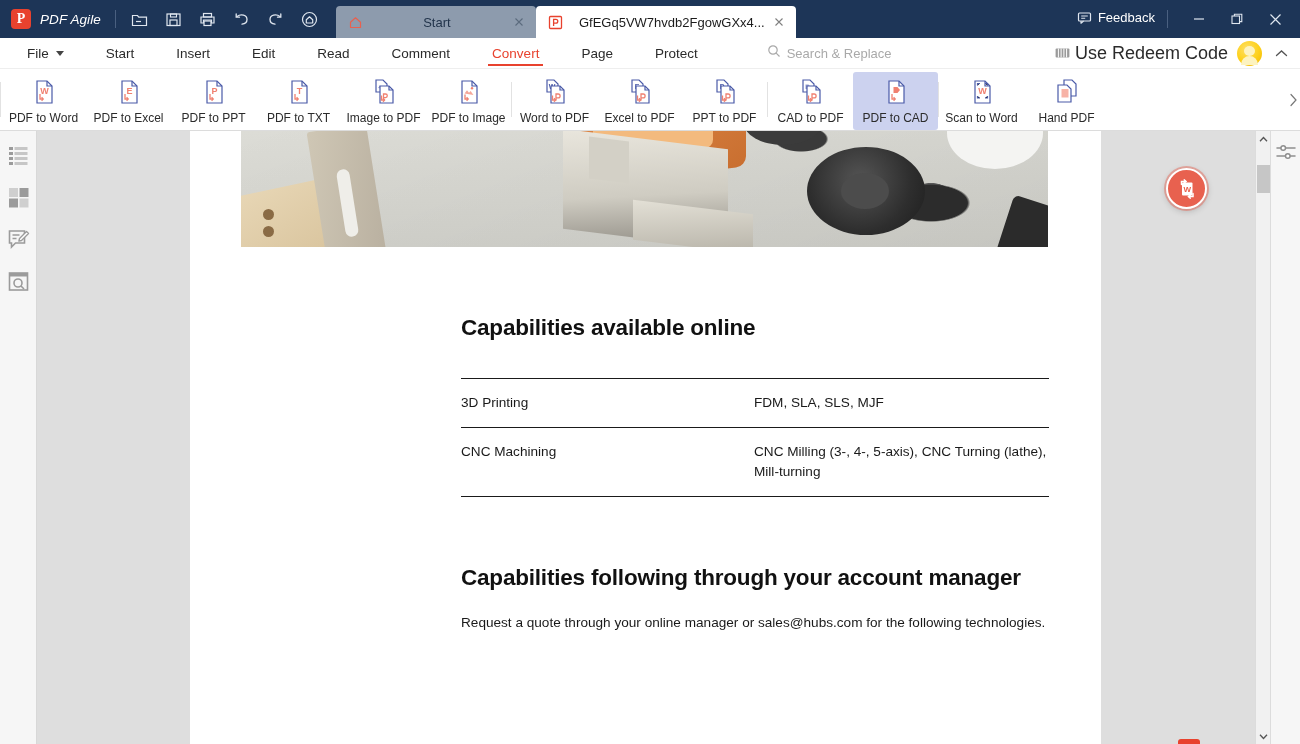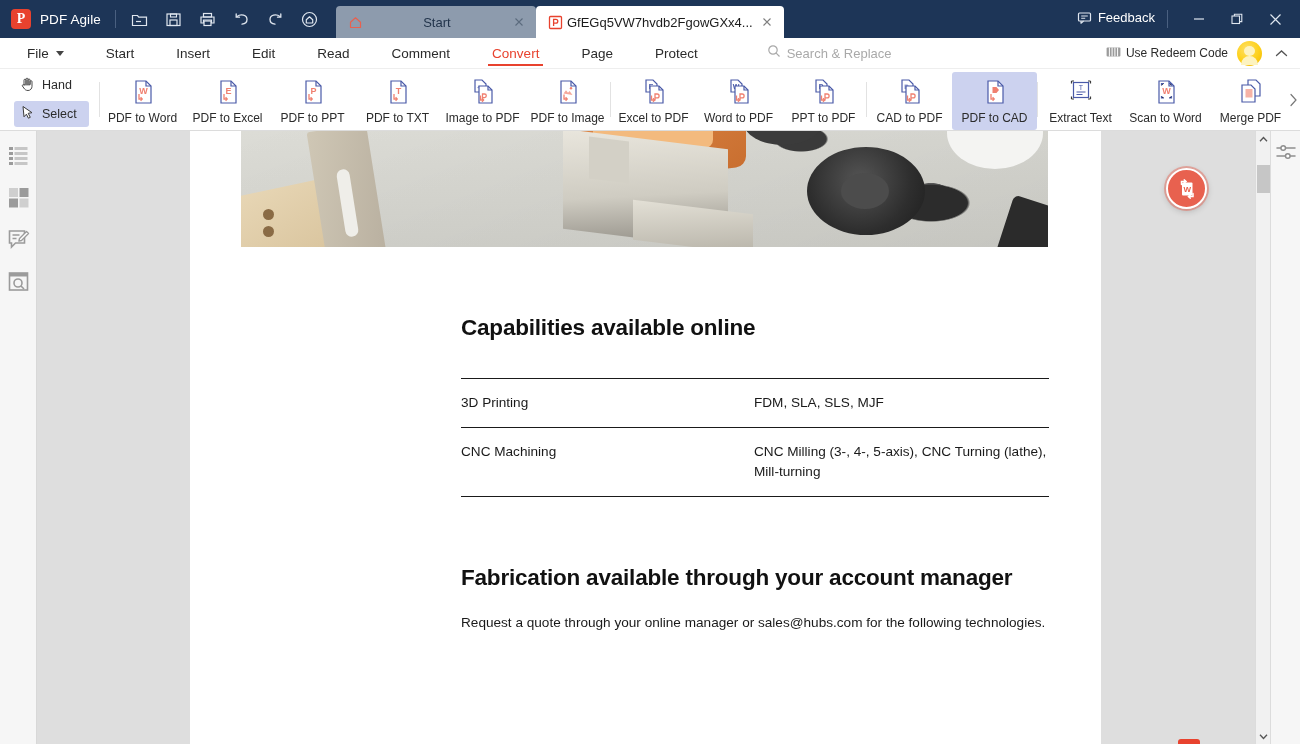--- a/index.html
+++ b/index.html
@@ -15,42 +15,42 @@
   .titlebar {
     height: 38px; background: #1d3557; display: flex; align-items: flex-end;
     position: relative; flex: none;
   }
   .tb-left { display: flex; align-items: center; height: 38px; padding-left: 11px; }
   .logo-box {
     width: 20px; height: 20px; border-radius: 4px; background: #e8422e;
     color: #fff; font-size: 14px; font-weight: bold; display: flex;
     align-items: center; justify-content: center; font-family: "Liberation Serif", serif;
   }
-  .app-name { color: #fff; font-size: 13.5px; margin-left: 9px; letter-spacing: .1px; }
+  .app-name { color: #fff; font-size: 13.5px; margin-left: 9px; letter-spacing: .1px; font-style: italic; }
   .tb-div { width: 1px; height: 18px; background: #4a6080; margin: 0 14px; }
   .tb-icons { display: flex; align-items: center; gap: 14px; }
   .tb-ico { width: 20px; height: 20px; display: flex; align-items: center; justify-content: center; cursor: pointer; }
   .tb-ico svg { display: block; }
 
   
   .tabs { display: flex; align-items: flex-end; height: 38px; margin-left: 16px; }
   .tab {
     height: 32px; display: flex; align-items: center; padding: 0 9px 0 12px;
     border-radius: 4px 4px 0 0; cursor: pointer; position: relative;
     min-width: 200px;
   }
   .tab.inactive { background: #8d9bad; }
   .tab.active { background: #ffffff; }
   .tab-ico { width: 15px; height: 15px; flex: none; display:flex; align-items:center; justify-content:center;}
   .tab-title {
     flex: 1; font-size: 13px; text-align: center; white-space: nowrap;
     overflow: hidden; text-overflow: ellipsis; padding: 0 6px;
   }
   .tab.inactive .tab-title { color: #22344b; }
-  .tab.active .tab-title { color: #1b1b1b; text-align: left; padding-left: 4px; }
+  .tab.active .tab-title { color: #1b1b1b; text-align: left; padding-left: 16px; }
   .tab-close { width: 16px; height: 16px; flex: none; opacity: .75; cursor: pointer; }
 
   .tb-right { position: absolute; right: 0; top: 0; height: 38px; display: flex; align-items: center; padding-right: 6px; }
   .feedback { color: #fff; font-size: 13px; display: flex; align-items: flex-start; gap: 6px; cursor: pointer; }
   .tb-right .tb-div { margin: 0 12px; }
   .winbtn { width: 38px; height: 38px; display: flex; align-items: center; justify-content: center; cursor: pointer; }
 
   
   .menubar {
     height: 31px; background: #fff; display: flex; align-items: center;
@@ -64,21 +64,21 @@
   .menu-item:first-child { margin-left: 23px; }
   .menu-item.active { color: #e8422e; }
   .menu-item.active::after {
     content: ''; position: absolute; left: 0; right: 0; bottom: 3px; height: 2px; background: #e8422e;
   }
   .caret-dn { width: 0; height: 0; border-left: 4px solid transparent; border-right: 4px solid transparent;
               border-top: 5px solid #444; margin-left: 7px; }
   .search-wrap { display: flex; align-items: center; gap: 6px; margin-left: 48px; cursor: text; }
   .search-ph { font-size: 13px; color: #a9a9a9; }
   .menu-right { position: absolute; right: 8px; display: flex; align-items: center; gap: 9px; }
-  .redeem { font-size: 12px; color: #2b2b2b; display: flex; align-items: center; gap: 5px; cursor: pointer; white-space: nowrap; }
+  .redeem { font-size: 18px; color: #2b2b2b; display: flex; align-items: center; gap: 5px; cursor: pointer; white-space: nowrap; }
   .avatar {
     width: 25px; height: 25px; border-radius: 50%;
     background: radial-gradient(circle at 40% 32%, #ffe066 0%, #fdd018 55%, #f0b400 100%);
     position: relative; cursor: pointer;
   }
   .avatar::before {
     content:''; position:absolute; left:7px; top:5px; width:11px; height:10px; border-radius:50%;
     background:#fdf3c0;
   }
   .avatar::after {
@@ -332,38 +332,20 @@
       <div class="avatar"></div>
       <div class="chev-up">
         <svg width="13" height="9" viewBox="0 0 13 9">
             <path d="M1.5 6.6L6.5 2l5 4.6" fill="none" stroke="#555" stroke-width="1.3" stroke-linecap="round"></path>
           </svg>
       </div>
     </div>
   </div>
 
   <div class="ribbon">
-    <div class="rib-handmode">
-      <div class="hm-btn">
-        <span>
-          <svg width="17" height="17" viewBox="0 0 17 17">
-              <path d="M5 10.5V5.2a1 1 0 012 0v4M7 9.2V4.2a1 1 0 012 0v5M9 9.5V5a1 1 0 012 0v4.5M11 9.8V6.7a1 1 0 012 0v4.6c0 2.3-1.6 4.2-4 4.2-2.1 0-3.2-1-4.1-2.4L3.4 11a1 1 0 011.5-1.2z" fill="none" stroke="#4b4b4b" stroke-width="1"></path>
-            </svg>
-        </span>
-        <span>Hand</span>
-      </div>
-      <div class="hm-btn sel">
-        <span>
-          <svg width="17" height="17" viewBox="0 0 17 17">
-              <path d="M4 2.5l9 6.2-3.8.6 2.1 4-1.9.9-2-4-2.4 2.6z" fill="#fff" stroke="#3b3b3b" stroke-width="1"></path>
-            </svg>
-        </span>
-        <span>Select</span>
-      </div>
-    </div>
     <div class="rib-sep"></div>
 
     <div class="rib-group">
       <div class="rib-btn">
         <span class="rib-ico">
           <svg width="30" height="30" viewBox="0 0 30 30">
               <path d="M8 4h10l5 5v17H8z" fill="#fff" stroke="#4a5aa8" stroke-width="1.2"></path>
               <path d="M18 4v5h5" fill="none" stroke="#4a5aa8" stroke-width="1.2"></path>
               <text x="15.5" y="16.5" font-size="9" font-family="Liberation Sans, sans-serif" font-weight="bold" fill="#f08070" text-anchor="middle">W</text>
               <path d="M11 17v5h3" fill="none" stroke="#f08070" stroke-width="1.3"></path>
@@ -436,43 +418,43 @@
         <span class="rib-lbl">PDF to Image</span>
       </div>
     </div>
     <div class="rib-sep"></div>
 
     <div class="rib-group">
       <div class="rib-btn">
         <span class="rib-ico">
           <svg width="30" height="30" viewBox="0 0 30 30">
               <path d="M7 3h7l4 4v8H7z" fill="#fff" stroke="#4a5aa8" stroke-width="1.2"></path>
+              <text x="12" y="11.5" font-size="7" font-family="Liberation Sans, sans-serif" font-weight="bold" fill="#4a5aa8" text-anchor="middle">W</text>
+              <path d="M11 9h9l4 4v13h-13z" fill="#fff" stroke="#4a5aa8" stroke-width="1.2"></path>
+              <path d="M20 9v4h4" fill="none" stroke="#4a5aa8" stroke-width="1.2"></path>
+              <path d="M16 23.5v-6.5h2.2a1.9 1.9 0 010 3.8H16" fill="none" stroke="#f08070" stroke-width="1.3"></path>
+              <path d="M12.5 18.5v4.5h3" fill="none" stroke="#f08070" stroke-width="1.3"></path>
+              <path d="M14 21.3l1.6 1.7-1.6 1.7" fill="none" stroke="#f08070" stroke-width="1.3"></path>
+            </svg>
+        </span>
+        <span class="rib-lbl">Word to PDF</span>
+      </div>
+      <div class="rib-btn">
+        <span class="rib-ico">
+          <svg width="30" height="30" viewBox="0 0 30 30">
+              <path d="M7 3h7l4 4v8H7z" fill="#fff" stroke="#4a5aa8" stroke-width="1.2"></path>
               <text x="12" y="11.5" font-size="7" font-family="Liberation Sans, sans-serif" font-weight="bold" fill="#4a5aa8" text-anchor="middle">E</text>
               <path d="M11 9h9l4 4v13h-13z" fill="#fff" stroke="#4a5aa8" stroke-width="1.2"></path>
               <path d="M20 9v4h4" fill="none" stroke="#4a5aa8" stroke-width="1.2"></path>
               <path d="M16 23.5v-6.5h2.2a1.9 1.9 0 010 3.8H16" fill="none" stroke="#f08070" stroke-width="1.3"></path>
               <path d="M12.5 18.5v4.5h3" fill="none" stroke="#f08070" stroke-width="1.3"></path>
               <path d="M14 21.3l1.6 1.7-1.6 1.7" fill="none" stroke="#f08070" stroke-width="1.3"></path>
             </svg>
         </span>
         <span class="rib-lbl">Excel to PDF</span>
-      </div>
-      <div class="rib-btn">
-        <span class="rib-ico">
-          <svg width="30" height="30" viewBox="0 0 30 30">
-              <path d="M7 3h7l4 4v8H7z" fill="#fff" stroke="#4a5aa8" stroke-width="1.2"></path>
-              <text x="12" y="11.5" font-size="7" font-family="Liberation Sans, sans-serif" font-weight="bold" fill="#4a5aa8" text-anchor="middle">W</text>
-              <path d="M11 9h9l4 4v13h-13z" fill="#fff" stroke="#4a5aa8" stroke-width="1.2"></path>
-              <path d="M20 9v4h4" fill="none" stroke="#4a5aa8" stroke-width="1.2"></path>
-              <path d="M16 23.5v-6.5h2.2a1.9 1.9 0 010 3.8H16" fill="none" stroke="#f08070" stroke-width="1.3"></path>
-              <path d="M12.5 18.5v4.5h3" fill="none" stroke="#f08070" stroke-width="1.3"></path>
-              <path d="M14 21.3l1.6 1.7-1.6 1.7" fill="none" stroke="#f08070" stroke-width="1.3"></path>
-            </svg>
-        </span>
-        <span class="rib-lbl">Word to PDF</span>
       </div>
       <div class="rib-btn">
         <span class="rib-ico">
           <svg width="30" height="30" viewBox="0 0 30 30">
               <path d="M7 3h7l4 4v8H7z" fill="#fff" stroke="#4a5aa8" stroke-width="1.2"></path>
               <text x="12" y="11.5" font-size="7" font-family="Liberation Sans, sans-serif" font-weight="bold" fill="#4a5aa8" text-anchor="middle">P</text>
               <path d="M11 9h9l4 4v13h-13z" fill="#fff" stroke="#4a5aa8" stroke-width="1.2"></path>
               <path d="M20 9v4h4" fill="none" stroke="#4a5aa8" stroke-width="1.2"></path>
               <path d="M16 23.5v-6.5h2.2a1.9 1.9 0 010 3.8H16" fill="none" stroke="#f08070" stroke-width="1.3"></path>
               <path d="M12.5 18.5v4.5h3" fill="none" stroke="#f08070" stroke-width="1.3"></path>
@@ -511,48 +493,37 @@
         </span>
         <span class="rib-lbl">PDF to CAD</span>
       </div>
     </div>
     <div class="rib-sep"></div>
 
     <div class="rib-group">
       <div class="rib-btn">
         <span class="rib-ico">
           <svg width="30" height="30" viewBox="0 0 30 30">
-              <rect x="7.5" y="5.5" width="15" height="15" fill="#fff" stroke="#4a5aa8" stroke-width="1.2"></rect>
-              <text x="15" y="12.5" font-size="7" font-family="Liberation Sans, sans-serif" fill="#4a5aa8" text-anchor="middle">T</text>
-              <path d="M10.5 15h9M10.5 17.5h6" stroke="#4a5aa8" stroke-width="1.2"></path>
-              <path d="M5.5 4v2.5M5.5 4H8M24.5 4v2.5M24.5 4H22M5.5 22v-2.5M5.5 22H8M24.5 22v-2.5M24.5 22H22" stroke="#3b3b3b" stroke-width="1.2"></path>
-            </svg>
-        </span>
-        <span class="rib-lbl">Extract Text</span>
-      </div>
-      <div class="rib-btn">
-        <span class="rib-ico">
-          <svg width="30" height="30" viewBox="0 0 30 30">
               <path d="M8 4h10l5 5v17H8z" fill="#fff" stroke="#4a5aa8" stroke-width="1.2"></path>
               <path d="M18 4v5h5" fill="none" stroke="#4a5aa8" stroke-width="1.2"></path>
               <text x="15.5" y="17" font-size="9" font-family="Liberation Sans, sans-serif" font-weight="bold" fill="#f08070" text-anchor="middle">W</text>
               <path d="M10.5 8.5V6.5H13M20.5 8.5V6.5H18M10.5 19v2H13M20.5 19v2H18" stroke="#4a5aa8" stroke-width="1.2"></path>
             </svg>
         </span>
         <span class="rib-lbl">Scan to Word</span>
       </div>
       <div class="rib-btn">
         <span class="rib-ico">
           <svg width="30" height="30" viewBox="0 0 30 30">
               <path d="M12 3h8l4 4v12h-12z" fill="#fff" stroke="#4a5aa8" stroke-width="1.2"></path>
               <path d="M6 8h9l4 4v13H6z" fill="#fff" stroke="#4a5aa8" stroke-width="1.2"></path>
               <rect x="9.5" y="12" width="7" height="8.5" fill="#f7b3a6"></rect>
             </svg>
         </span>
-        <span class="rib-lbl">Merge PDF</span>
+        <span class="rib-lbl">Hand PDF</span>
       </div>
     </div>
 
     <div class="rib-more">
       <svg width="9" height="14" viewBox="0 0 9 14">
           <path d="M2 1.5L7 7l-5 5.5" fill="none" stroke="#777" stroke-width="1.2" stroke-linecap="round"></path>
         </svg>
     </div>
   </div>
 
@@ -627,21 +598,21 @@
               <td class="c1">3D Printing</td>
               <td>FDM, SLA, SLS, MJF</td>
             </tr>
             <tr>
               <td class="c1">CNC Machining</td>
               <td>CNC Milling (3-, 4-, 5-axis), CNC Turning (lathe), Mill-turning</td>
             </tr>
           </tbody>
             </table>
 
-          <h2 class="doc-h2 h2-2">Fabrication available through your account manager</h2>
+          <h2 class="doc-h2 h2-2">Capabilities following through your account manager</h2>
           <p class="doc-p">Request a quote through your online manager or sales@hubs.com for the following technologies.</p>
 
         </div>
       </div>
 
       <div class="fab">
         <svg width="22" height="22" viewBox="0 0 22 22">
           <rect x="6" y="4.5" width="10.5" height="13" rx="1" fill="#fff"></rect>
           <text x="11.2" y="13.6" font-size="8" font-family="Liberation Sans, sans-serif" font-weight="bold" fill="#e8614f" text-anchor="middle">W</text>
           <path d="M5.5 6.5V3.4h4.2" fill="none" stroke="#fff" stroke-width="1.5" stroke-linecap="round"></path>

